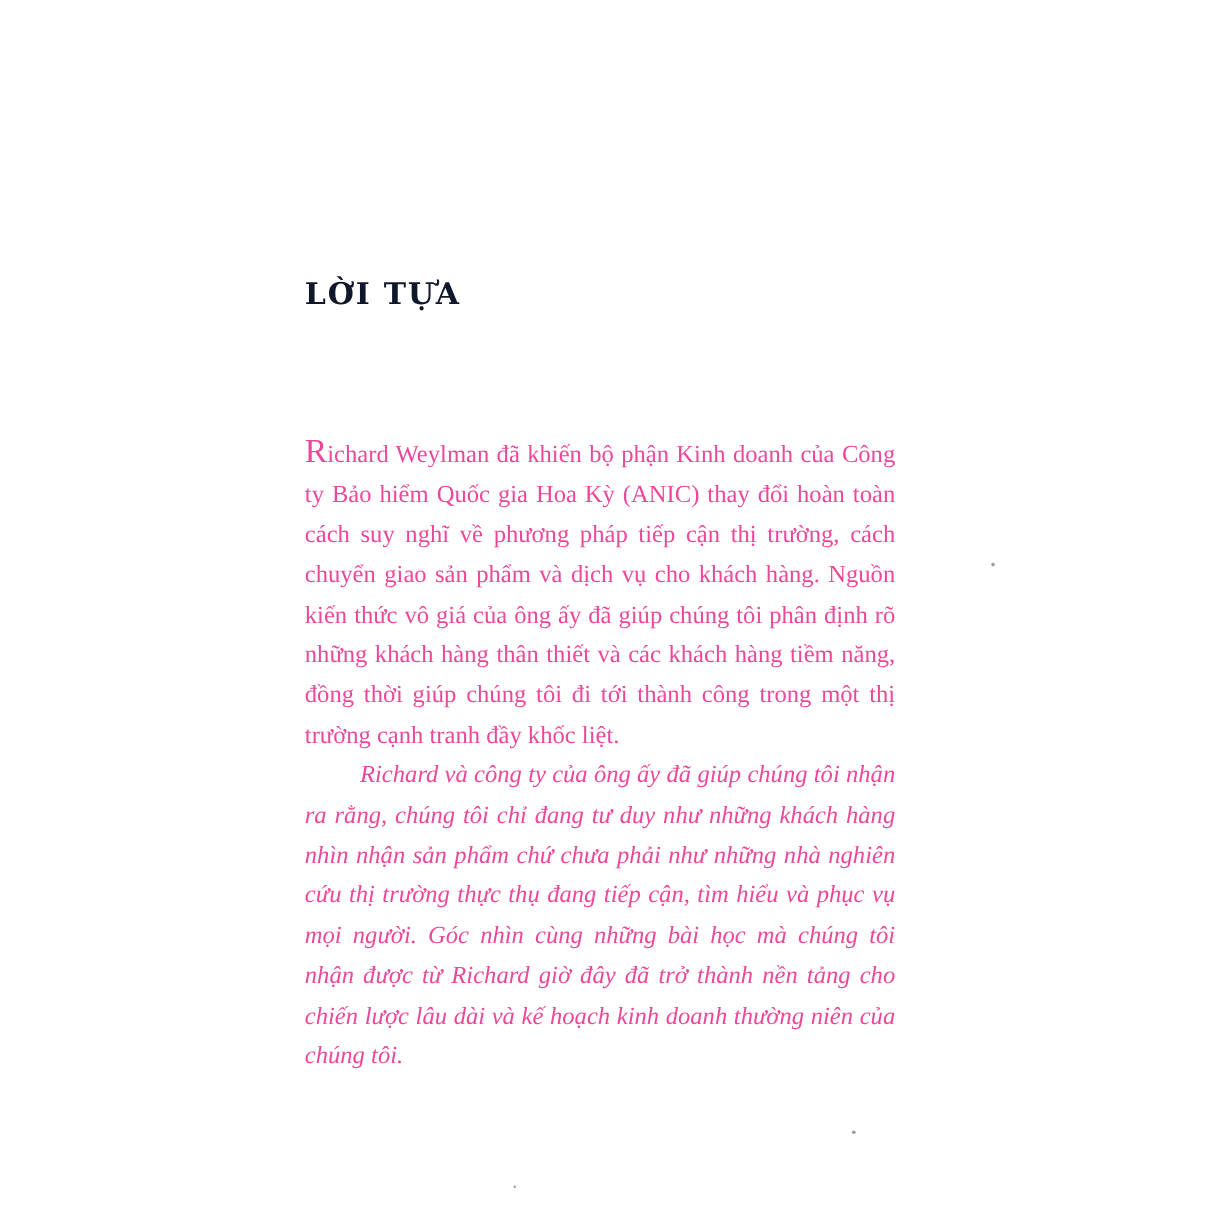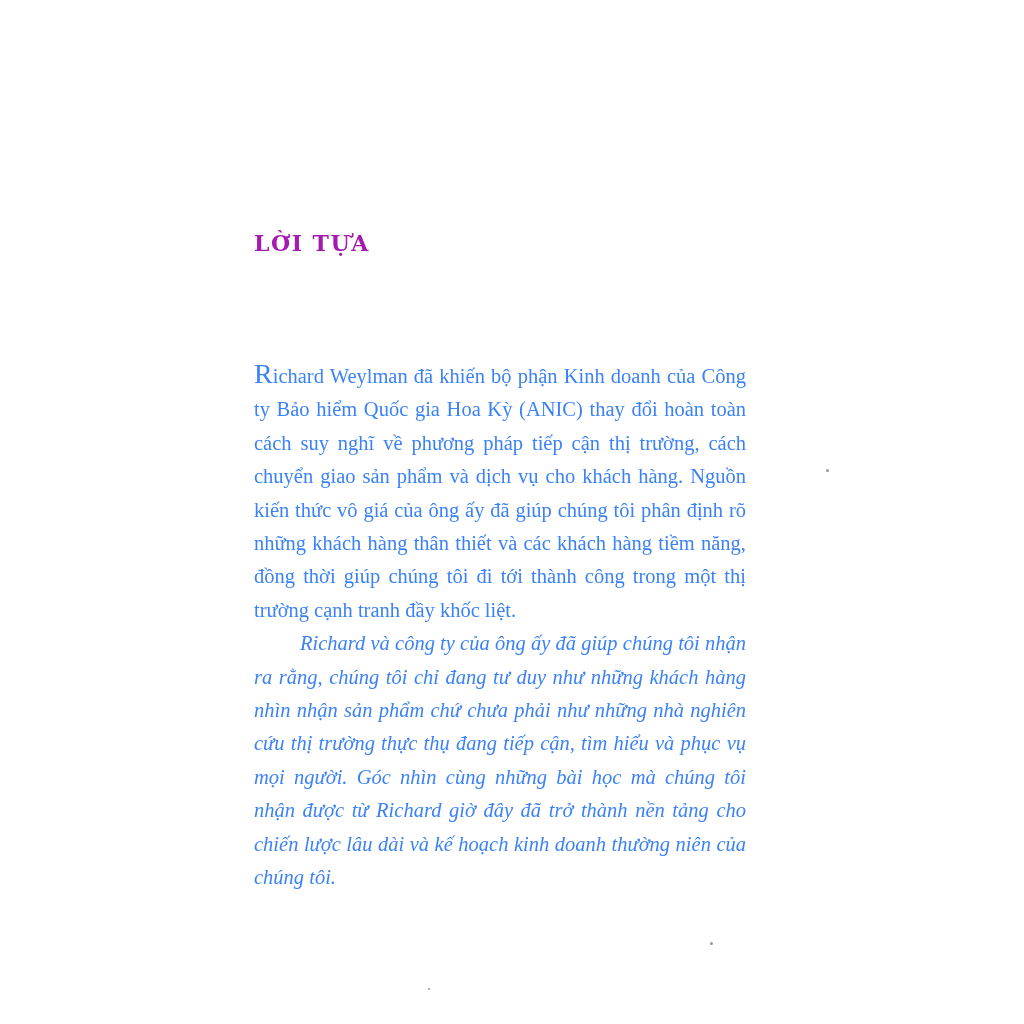--- a/index.html
+++ b/index.html
@@ -12,32 +12,32 @@
     position: relative;
     overflow: hidden;
   }
   .page {
     position: absolute;
     left: 254px;
     top: 230px;
     width: 492px;
   }
   .heading {
-    font-size: 22px;
+    font-size: 25px;
     font-weight: bold;
     letter-spacing: 1.5px;
-    color: #a21caf;
+    color: #0f172a;
     margin-bottom: 104px;
     font-family: "DejaVu Serif", "Liberation Serif", serif;
   }
   .para {
     font-size: 20.5px;
     line-height: 33.4px;
     text-align: justify;
-    color: #3b82f6;
+    color: #ec4899;
   }
   .para.indented {
     text-indent: 46px;
     font-style: italic;
   }
   .initial {
     font-size: 28px;
     line-height: 1;
   }
   .speck {

